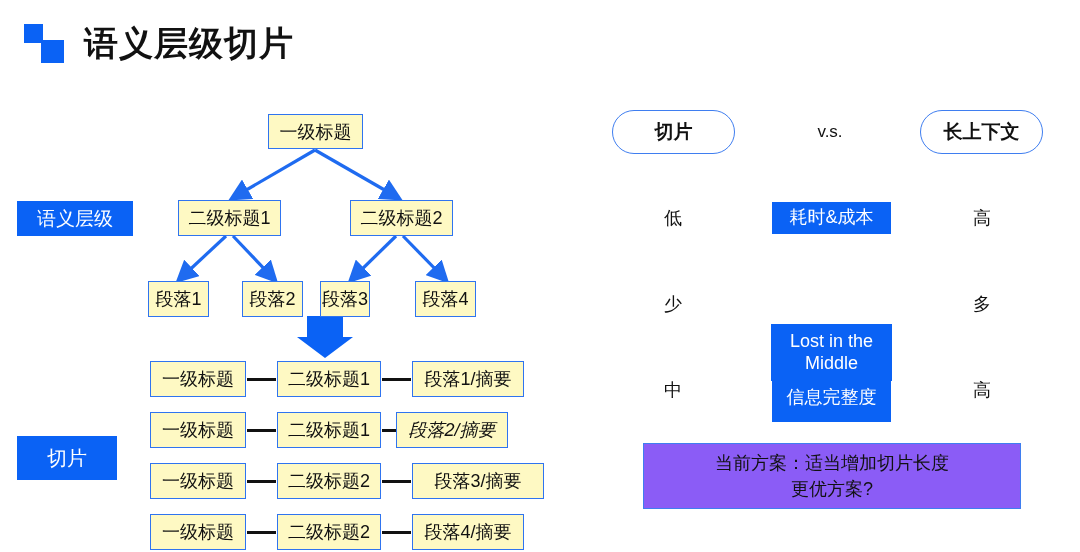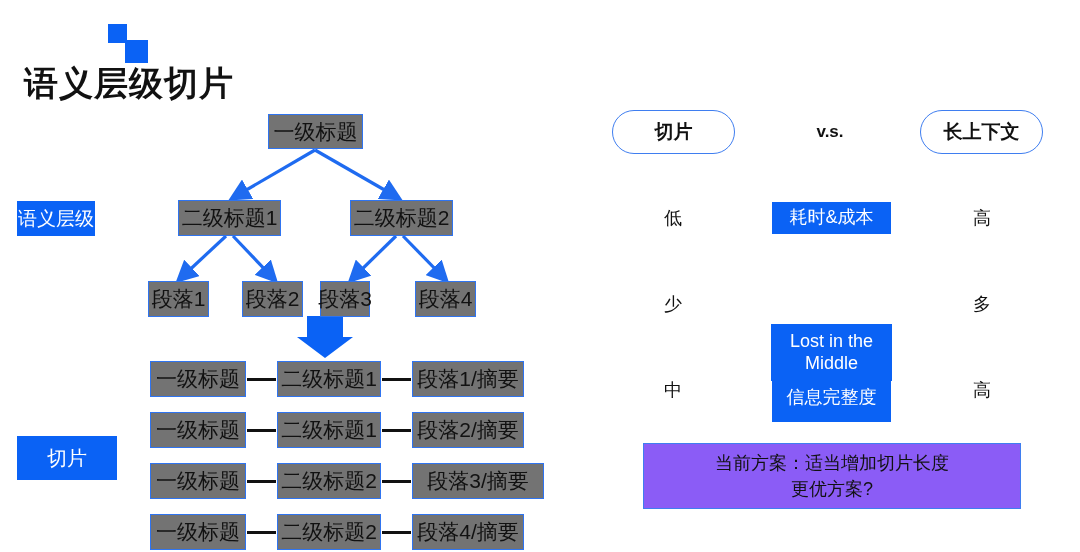--- a/index.html
+++ b/index.html
@@ -4,50 +4,50 @@
 <style>
   html,body{margin:0;padding:0;}
   body{
     width:1080px;height:552px;background:#ffffff;
     font-family:"Liberation Sans","DejaVu Sans",sans-serif;
     color:#111;overflow:hidden;position:relative;
   }
   .slide{position:absolute;inset:0;}
 
   
-  .title-row{position:absolute;left:24px;top:24px;display:flex;align-items:center;gap:4px;flex-direction:column;}
+  .title-row{position:absolute;left:24px;top:24px;display:flex;align-items:center;gap:18px;}
   .logo{position:relative;width:42px;height:38px;}
   .logo .sq{position:absolute;background:#0a62f5;}
   .logo .sq1{left:0;top:0;width:19px;height:19px;}
   .logo .sq2{left:17px;top:16px;width:23px;height:23px;}
   .title-text{font-size:34px;font-weight:700;letter-spacing:1px;color:#111;line-height:1;}
 
   
   .nbox{
     position:absolute;box-sizing:border-box;
-    border:1.6px solid #2f74f0;background:#737373;
+    border:1.6px solid #2f74f0;background:#fef9c3;
     display:flex;align-items:center;justify-content:center;
-    font-size:21px;color:#111;white-space:nowrap;
+    font-size:18px;color:#111;white-space:nowrap;
   }
   .tag{
     position:absolute;box-sizing:border-box;background:#0a62f5;color:#fff;
     display:flex;align-items:center;justify-content:center;
     font-size:19px;white-space:nowrap;
   }
 
   
   .arrows{position:absolute;left:0;top:0;width:1080px;height:552px;pointer-events:none;}
 
   
   .pill{
     position:absolute;box-sizing:border-box;border:1.8px solid #3f7ef0;
     border-radius:999px;background:#fff;font-size:19px;font-weight:700;color:#111;
     display:flex;align-items:center;justify-content:center;white-space:nowrap;
   }
-  .vs{position:absolute;font-size:17px;font-weight:700;color:#111;
+  .vs{position:absolute;font-size:17px;font-weight:400;color:#111;
       display:flex;align-items:center;justify-content:center;}
   .cell{position:absolute;font-size:18px;color:#111;
       display:flex;align-items:center;justify-content:center;white-space:nowrap;}
   .chip{
     position:absolute;box-sizing:border-box;background:#0a62f5;color:#fff;
     display:flex;align-items:center;justify-content:center;text-align:center;
     font-size:18px;line-height:1.18;white-space:pre-line;
   }
   .note{
     position:absolute;box-sizing:border-box;border:1.6px solid #3f7ef0;background:#8b5cf6;
@@ -78,21 +78,21 @@
       <line x1="315" y1="150" x2="236" y2="196"></line>
       <line x1="315" y1="150" x2="395" y2="196"></line>
       <line x1="226" y1="236" x2="182" y2="277"></line>
       <line x1="233" y1="236" x2="272" y2="277"></line>
       <line x1="396" y1="236" x2="354" y2="277"></line>
       <line x1="403" y1="236" x2="443" y2="277"></line>
     </g>
     <path d="M307,316 L343,316 L343,337 L353,337 L325,358 L297,337 L307,337 Z" fill="#0a62f5"></path>
   </svg>
 
-  <div class="tag" style="left:17px;top:201px;width:78px;height:35px;">语义层级</div>
+  <div class="tag" style="left:17px;top:201px;width:116px;height:35px;">语义层级</div>
   <div class="tag" style="left:17px;top:436px;width:100px;height:44px;font-size:20px;">切片</div>
 
   <div class="nbox" style="left:268px;top:114px;width:95px;height:35px;">一级标题</div>
 
   <div class="nbox" style="left:178px;top:200px;width:103px;height:36px;">二级标题1</div>
   <div class="nbox" style="left:350px;top:200px;width:103px;height:36px;">二级标题2</div>
 
   <div class="nbox" style="left:148px;top:281px;width:61px;height:36px;">段落1</div>
   <div class="nbox" style="left:242px;top:281px;width:61px;height:36px;">段落2</div>
   <div class="nbox" style="left:320px;top:281px;width:50px;height:36px;">段落3</div>
@@ -101,21 +101,21 @@
   <div class="nbox" style="left:150px;top:361px;width:96px;height:36px;">一级标题</div>
   <div style="position:absolute;left:247px;top:378px;width:29px;height:3px;background:#111;"></div>
   <div class="nbox" style="left:277px;top:361px;width:104px;height:36px;">二级标题1</div>
   <div style="position:absolute;left:382px;top:378px;width:29px;height:3px;background:#111;"></div>
   <div class="nbox" style="left:412px;top:361px;width:112px;height:36px;">段落1/摘要</div>
 
   <div class="nbox" style="left:150px;top:412px;width:96px;height:36px;">一级标题</div>
   <div style="position:absolute;left:247px;top:429px;width:29px;height:3px;background:#111;"></div>
   <div class="nbox" style="left:277px;top:412px;width:104px;height:36px;">二级标题1</div>
   <div style="position:absolute;left:382px;top:429px;width:29px;height:3px;background:#111;"></div>
-  <div class="nbox" style="left:412px;top:412px;width:112px;height:36px;">段落2/摘要</div>
+  <div class="nbox" style="left:396px;top:412px;width:112px;height:36px;font-style:italic;">段落2/摘要</div>
 
   <div class="nbox" style="left:150px;top:463px;width:96px;height:36px;">一级标题</div>
   <div style="position:absolute;left:247px;top:480px;width:29px;height:3px;background:#111;"></div>
   <div class="nbox" style="left:277px;top:463px;width:104px;height:36px;">二级标题2</div>
   <div style="position:absolute;left:382px;top:480px;width:29px;height:3px;background:#111;"></div>
   <div class="nbox" style="left:412px;top:463px;width:132px;height:36px;">段落3/摘要</div>
 
   <div class="nbox" style="left:150px;top:514px;width:96px;height:36px;">一级标题</div>
   <div style="position:absolute;left:247px;top:531px;width:29px;height:3px;background:#111;"></div>
   <div class="nbox" style="left:277px;top:514px;width:104px;height:36px;">二级标题2</div>

